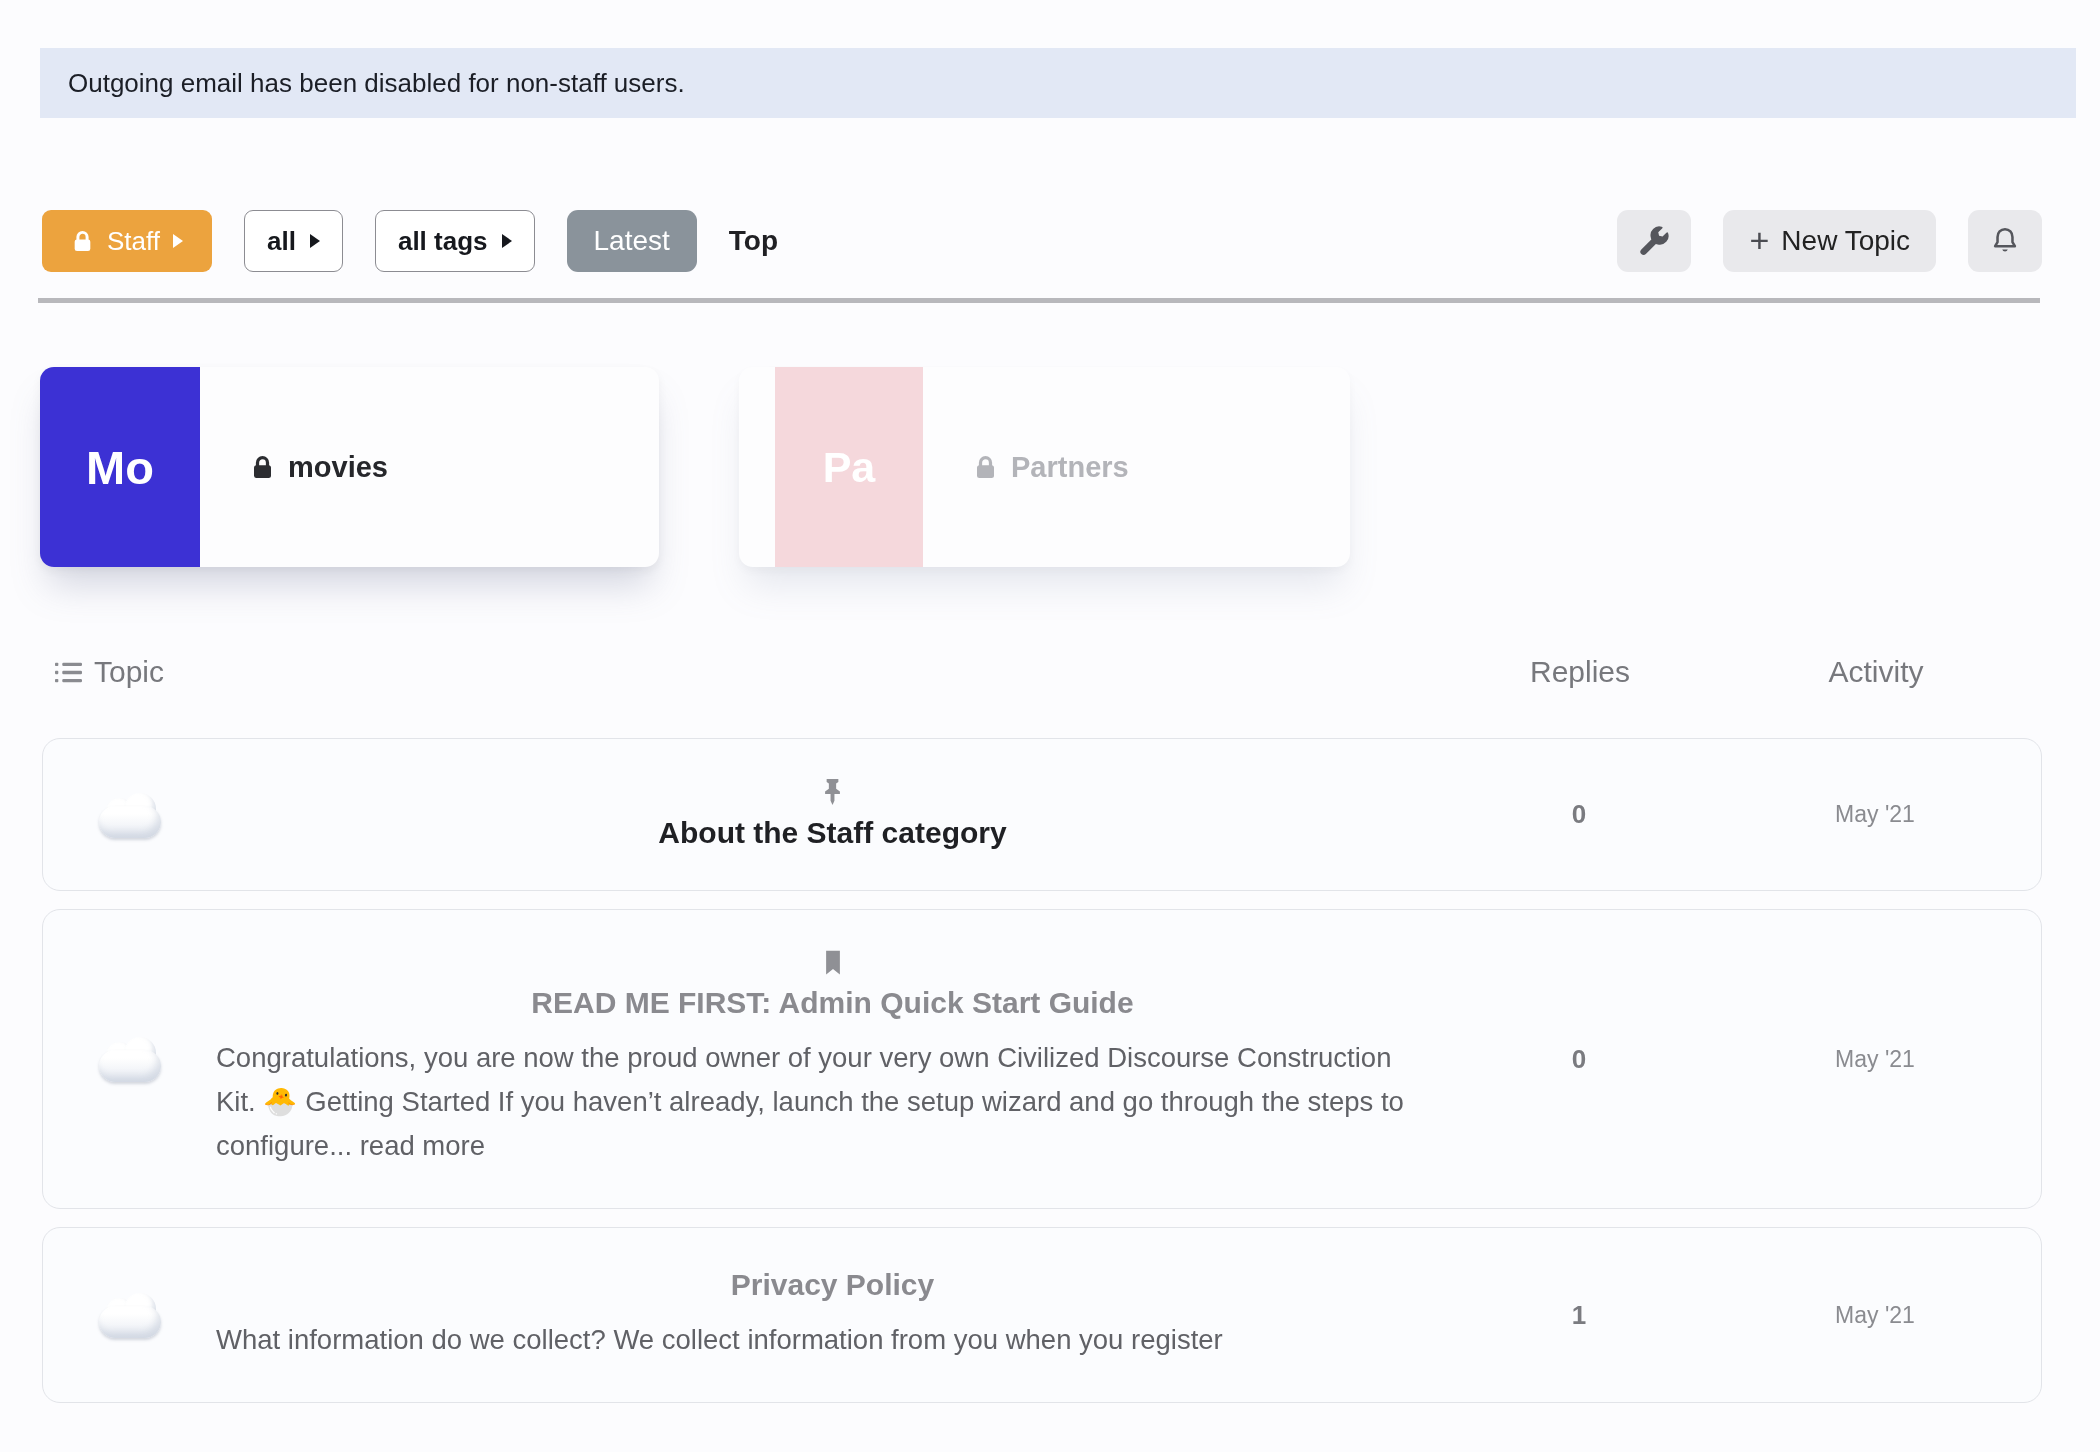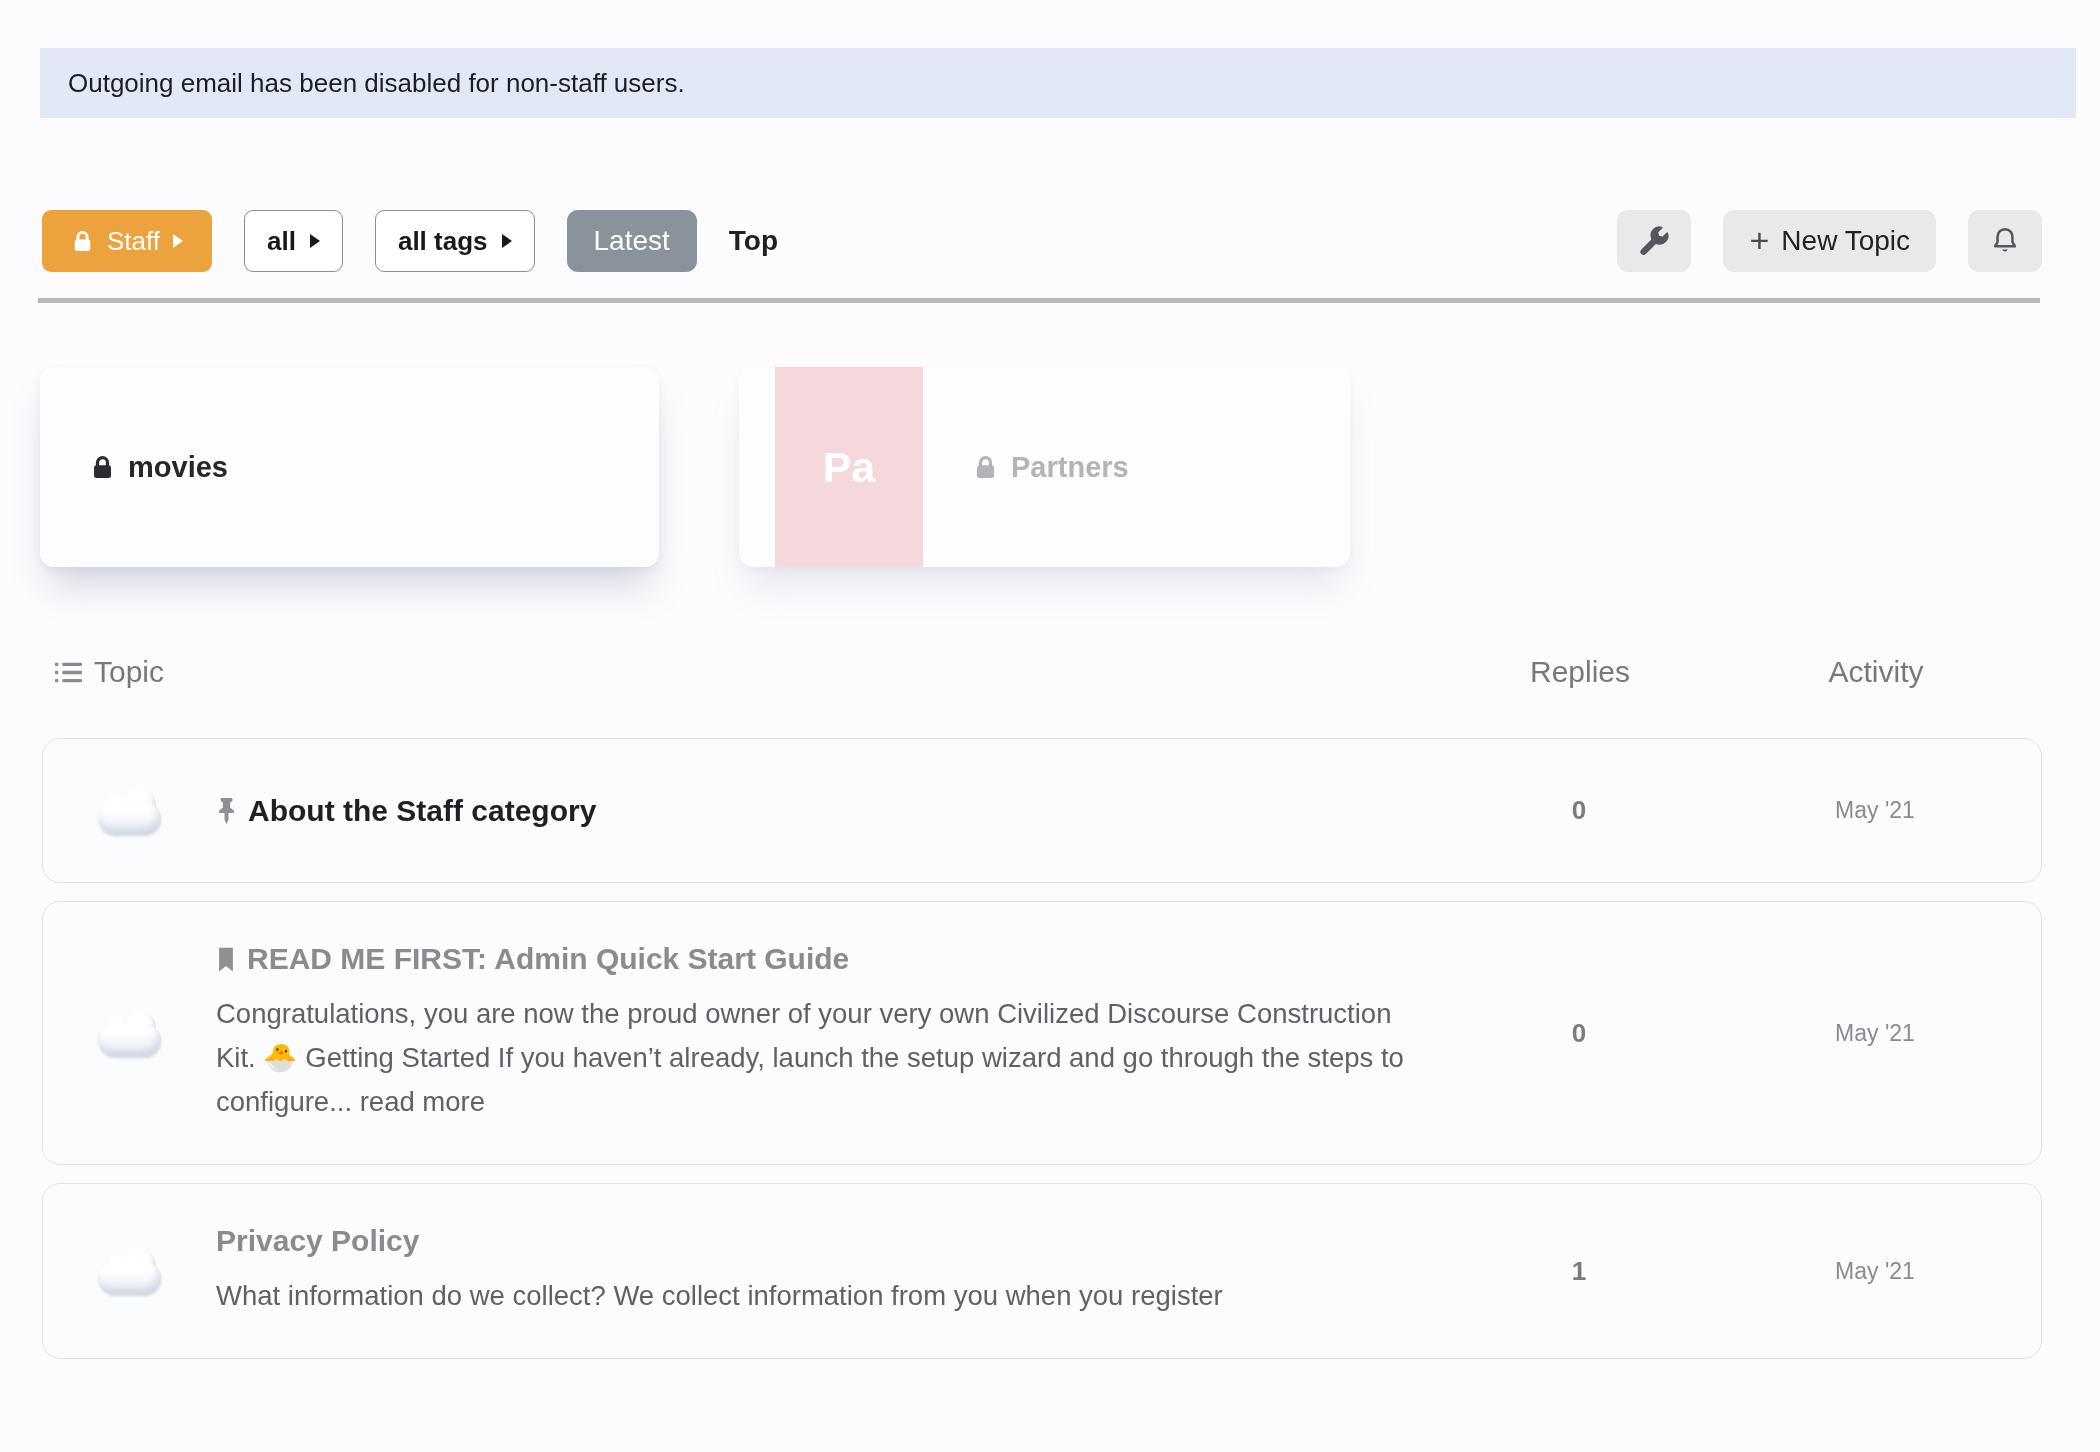--- a/index.html
+++ b/index.html
@@ -107,20 +107,21 @@
     border:1.5px solid #e2e4e9;
     border-radius:18px;
     margin-bottom:18px;
     padding:40px 0;
     min-height:145px;
   }
   .topic-title {
     font-size:30px; font-weight:700; color:#1f2024;
     display:flex; align-items:center; gap:11px;
     cursor:pointer;
+    flex-direction:column;
   }
   .topic-title a { color:inherit; text-decoration:none; }
   .topic-row.visited .topic-title { color:#8a8a8f; }
   .topic-excerpt {
     margin-top:16px; max-width:1190px;
     font-size:27.5px; line-height:44px; color:#606166;
   }
   .replies-count { font-size:26px; font-weight:700; color:#7a7b80; }
   .activity-date { font-size:23px; color:#8a8b90; }
   .row-icon { flex-shrink:0; }
@@ -196,20 +197,23 @@
         <path d="M12 3.2c-3.3 0-5.6 2.5-5.6 5.8v3.8L4.6 15.9h14.8l-1.8-3.1V9c0-3.3-2.3-5.8-5.6-5.8z" fill="none" stroke="#55565c" stroke-width="1.9" stroke-linejoin="round"></path>
         <path d="M9.9 18.4a2.2 2.2 0 0 0 4.2 0z" fill="#55565c"></path>
       </svg>
     </button>
   </div>
 
   <div class="divider"></div>
 
   <div class="category-cards">
     <div class="cat-card movies">
+      <div class="cat-badge">
+        <span>Mo</span>
+      </div>
       <div class="cat-label">
         <svg width="25" height="26" viewBox="0 0 20 20">
           <path d="M6 9.5 V6.5 a4 4 0 0 1 8 0 V9.5" fill="none" stroke="#2c2d31" stroke-width="2.6"></path>
           <rect x="3.2" y="8.6" width="13.6" height="10.2" rx="2" fill="#2c2d31"></rect>
         </svg>
         <span>movies</span>
       </div>
     </div>
 
     <div class="cat-card partners">

